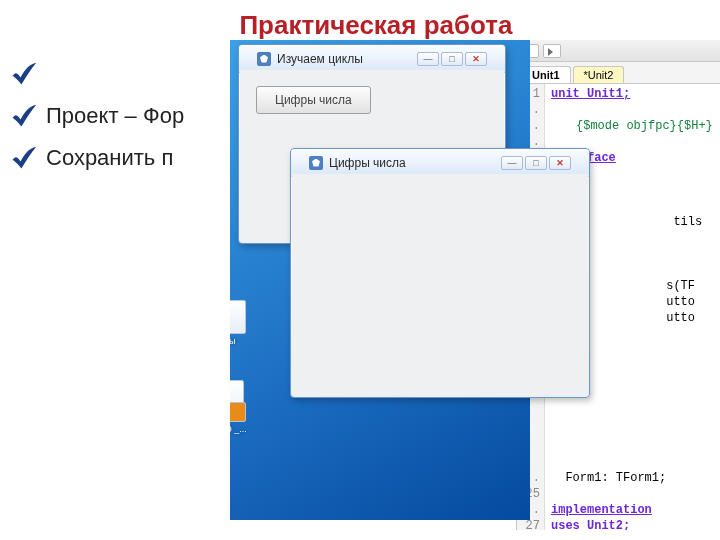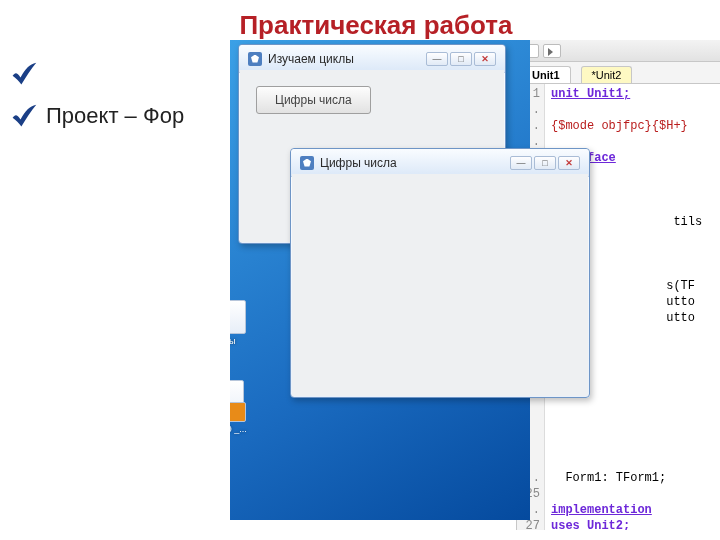--- a/index.html
+++ b/index.html
@@ -114,21 +114,21 @@
     border-top: 4px solid transparent;
     border-bottom: 4px solid transparent;
   }
   .tbtn.back::after { transform: scaleX(-1); left: 3px; }
   .tabstrip {
     height: 22px;
     display: flex;
     align-items: flex-end;
     background: #f4f4f4;
     border-bottom: 1px solid #c7c7c7;
-    gap: 10px;
+    gap: 2px;
     padding-left: 4px;
   }
   .tab {
     padding: 2px 10px;
     font-size: 11px;
     border: 1px solid #c7c7c7;
     border-bottom: none;
     background: #fef9c3;
     border-radius: 3px 3px 0 0;
   }
@@ -153,35 +153,35 @@
     line-height: 16px;
     white-space: pre;
   }
   .codelines {
     padding: 2px 0 0 6px;
     line-height: 16px;
     white-space: pre;
     color: #000;
   }
   .kw { font-weight: bold; color: #6d28d9; text-decoration: underline; }
-  .dir { color: #b91c1c; }
+  .dir { color: #15803d; margin-left: 25px; }
 
   
   .formwin {
     position: absolute;
     background: linear-gradient(#fbfdff,#e9f1fb);
     border: 1px solid #6e95c6;
     border-radius: 4px;
     box-shadow: 2px 3px 6px rgba(0,0,0,.25);
   }
   .titlebar {
     height: 28px;
     display: flex;
     align-items: center;
-    padding: 0 9px;
+    padding: 0 18px;
     gap: 6px;
     background: linear-gradient(#f9fcff,#dbe8f8);
     border-bottom: 1px solid #c0d1e8;
     border-radius: 4px 4px 0 0;
   }
   .win-icon {
     width: 14px; height: 14px;
     background: #4e7fc0;
     border-radius: 2px;
     position: relative;
@@ -238,20 +238,26 @@
     <svg class="checkmark" viewBox="0 0 32 32">
         <path d="M3 18 C6 14 8 14 12 20 C18 9 22 5 30 3 C24 10 18 20 13 28 C10 24 7 21 3 18 Z" fill="#1b3f86"></path>
       </svg>
   </div>
   <div class="bullet-row">
     <svg class="checkmark" viewBox="0 0 32 32">
         <path d="M3 18 C6 14 8 14 12 20 C18 9 22 5 30 3 C24 10 18 20 13 28 C10 24 7 21 3 18 Z" fill="#1b3f86"></path>
       </svg>
     <span class="bullet-text">Проект – Фор</span>
   </div>
+  <div class="bullet-row">
+    <svg class="checkmark" viewBox="0 0 32 32">
+        <path d="M3 18 C6 14 8 14 12 20 C18 9 22 5 30 3 C24 10 18 20 13 28 C10 24 7 21 3 18 Z" fill="#1b3f86"></path>
+      </svg>
+    <span class="bullet-text">Сохранить п</span>
+  </div>
 </div>
 
 <div class="shot">
 
   <div class="codepane">
     <div class="code-toolbar">
       <div class="tbtn back"></div>
       <div class="tbtn"></div>
     </div>
     <div class="tabstrip">

